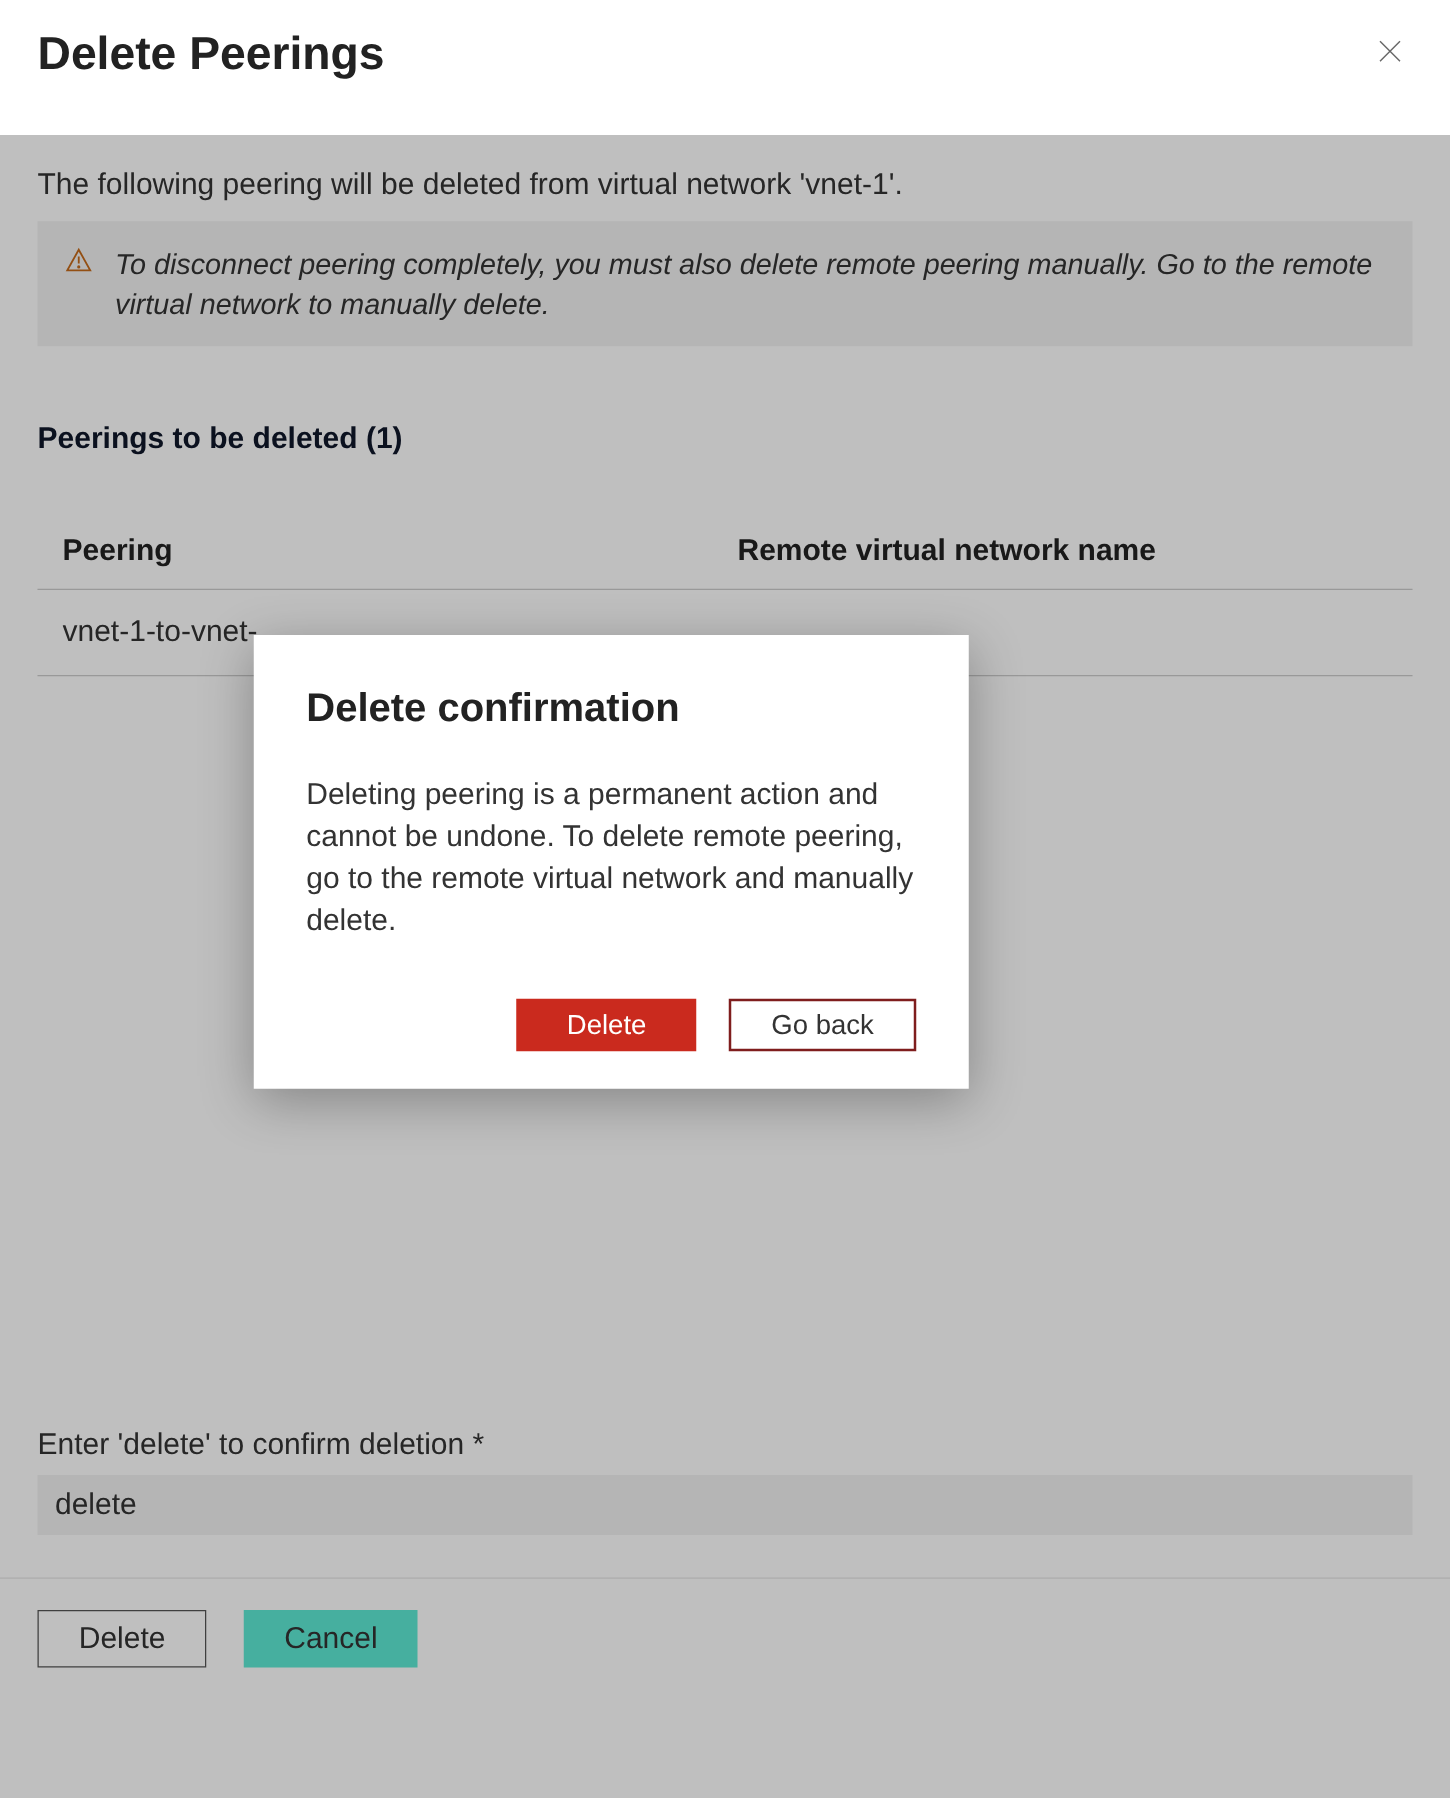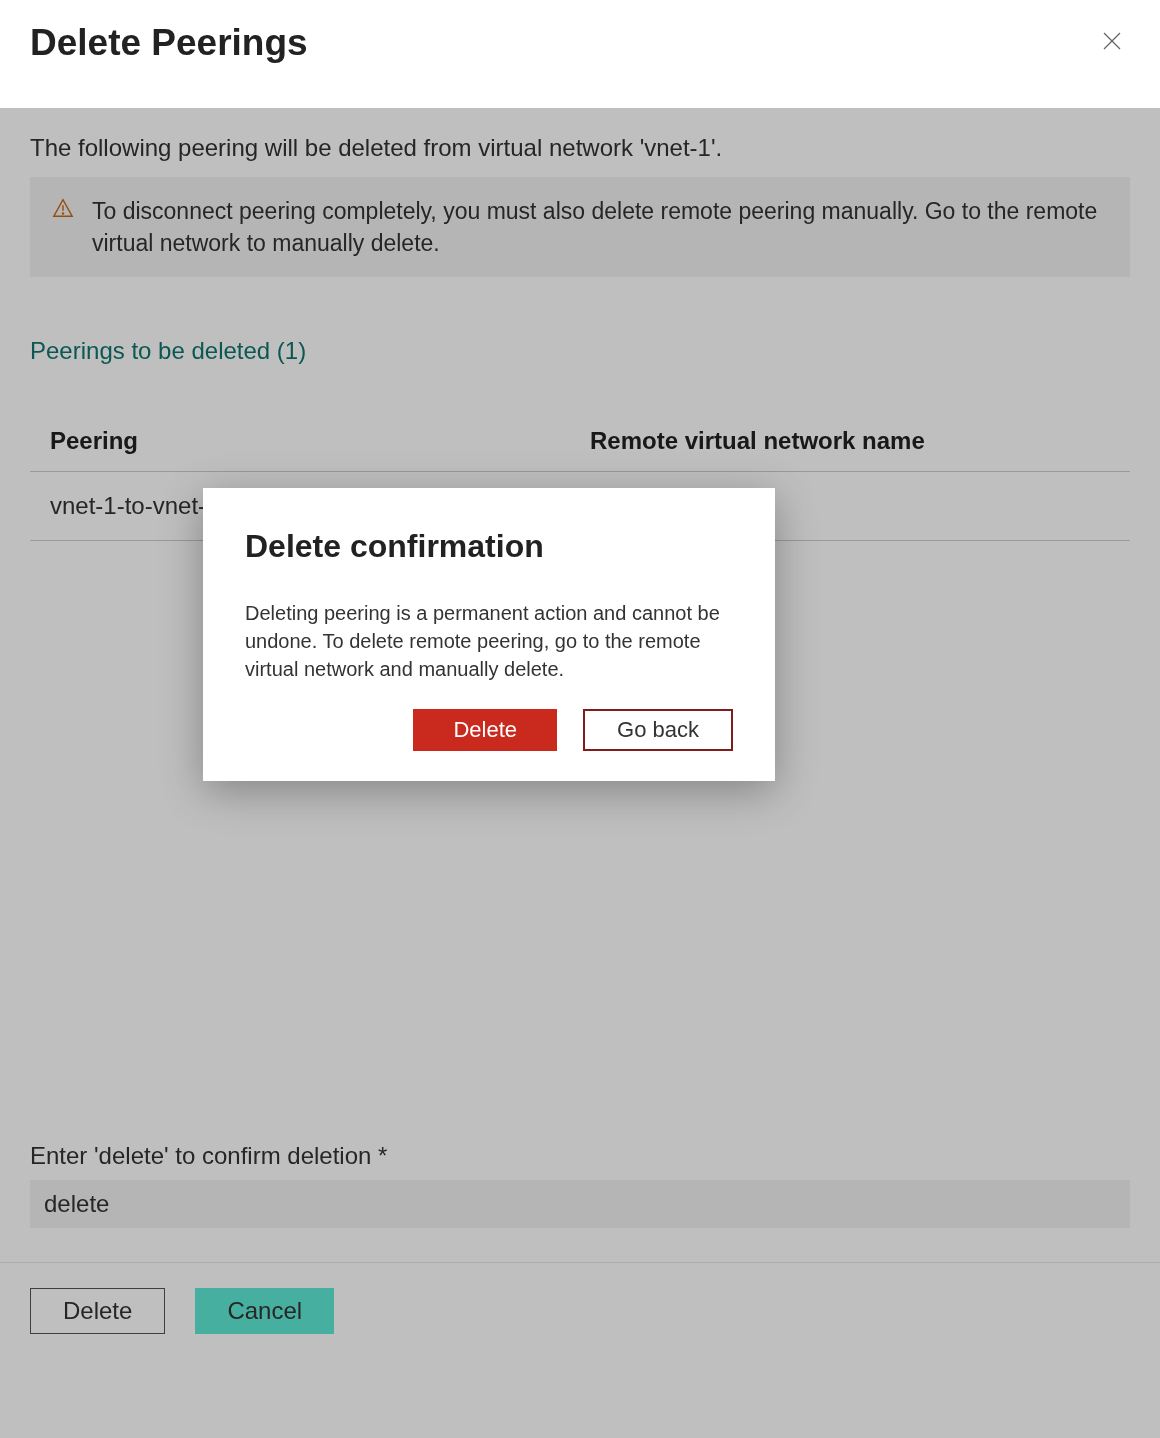--- a/index.html
+++ b/index.html
@@ -48,39 +48,41 @@
       color: #333;
       margin-bottom: 15px;
     }
     .warning-box {
       display: flex;
       align-items: flex-start;
       background: #f2f2f2;
       padding: 18px 22px;
       gap: 18px;
       margin-bottom: 60px;
+      font-style: italic;
     }
     .warning-icon {
       flex-shrink: 0;
       color: #c56a1a;
       margin-top: 2px;
     }
     .warning-icon svg {
       width: 22px;
       height: 22px;
     }
     .warning-text {
       font-size: 23px;
       color: #333;
       line-height: 1.4;
     }
     .section-label {
       font-size: 24px;
-      color: #0f766e;
+      color: #0f172a;
       margin-bottom: 46px;
+      font-weight: bold;
     }
     .table {
       width: 100%;
     }
     .table-header {
       display: flex;
       border-bottom: 1px solid #ccc;
       padding: 16px 20px;
     }
     .col-peering {
@@ -166,38 +168,38 @@
     .scrim {
       position: absolute;
       top: 108px;
       left: 0;
       right: 0;
       bottom: 0;
       background: rgba(0,0,0,0.25);
     }
     .modal {
       position: absolute;
-      top: 488px;
+      top: 508px;
       left: 203px;
       width: 572px;
       background: #ffffff;
       box-shadow: 0 10px 40px rgba(0,0,0,0.3);
       padding: 40px 42px 30px 42px;
     }
     .modal-title {
       font-size: 32px;
       font-weight: 600;
       color: #222;
       margin-bottom: 34px;
     }
     .modal-text {
-      font-size: 20px;
+      font-size: 24px;
       color: #333;
       line-height: 1.4;
-      margin-bottom: 26px;
+      margin-bottom: 46px;
     }
     .modal-actions {
       display: flex;
       justify-content: flex-end;
       gap: 26px;
     }
     .btn-danger {
       background: #ca2a1e;
       color: #ffffff;
       border: none;

